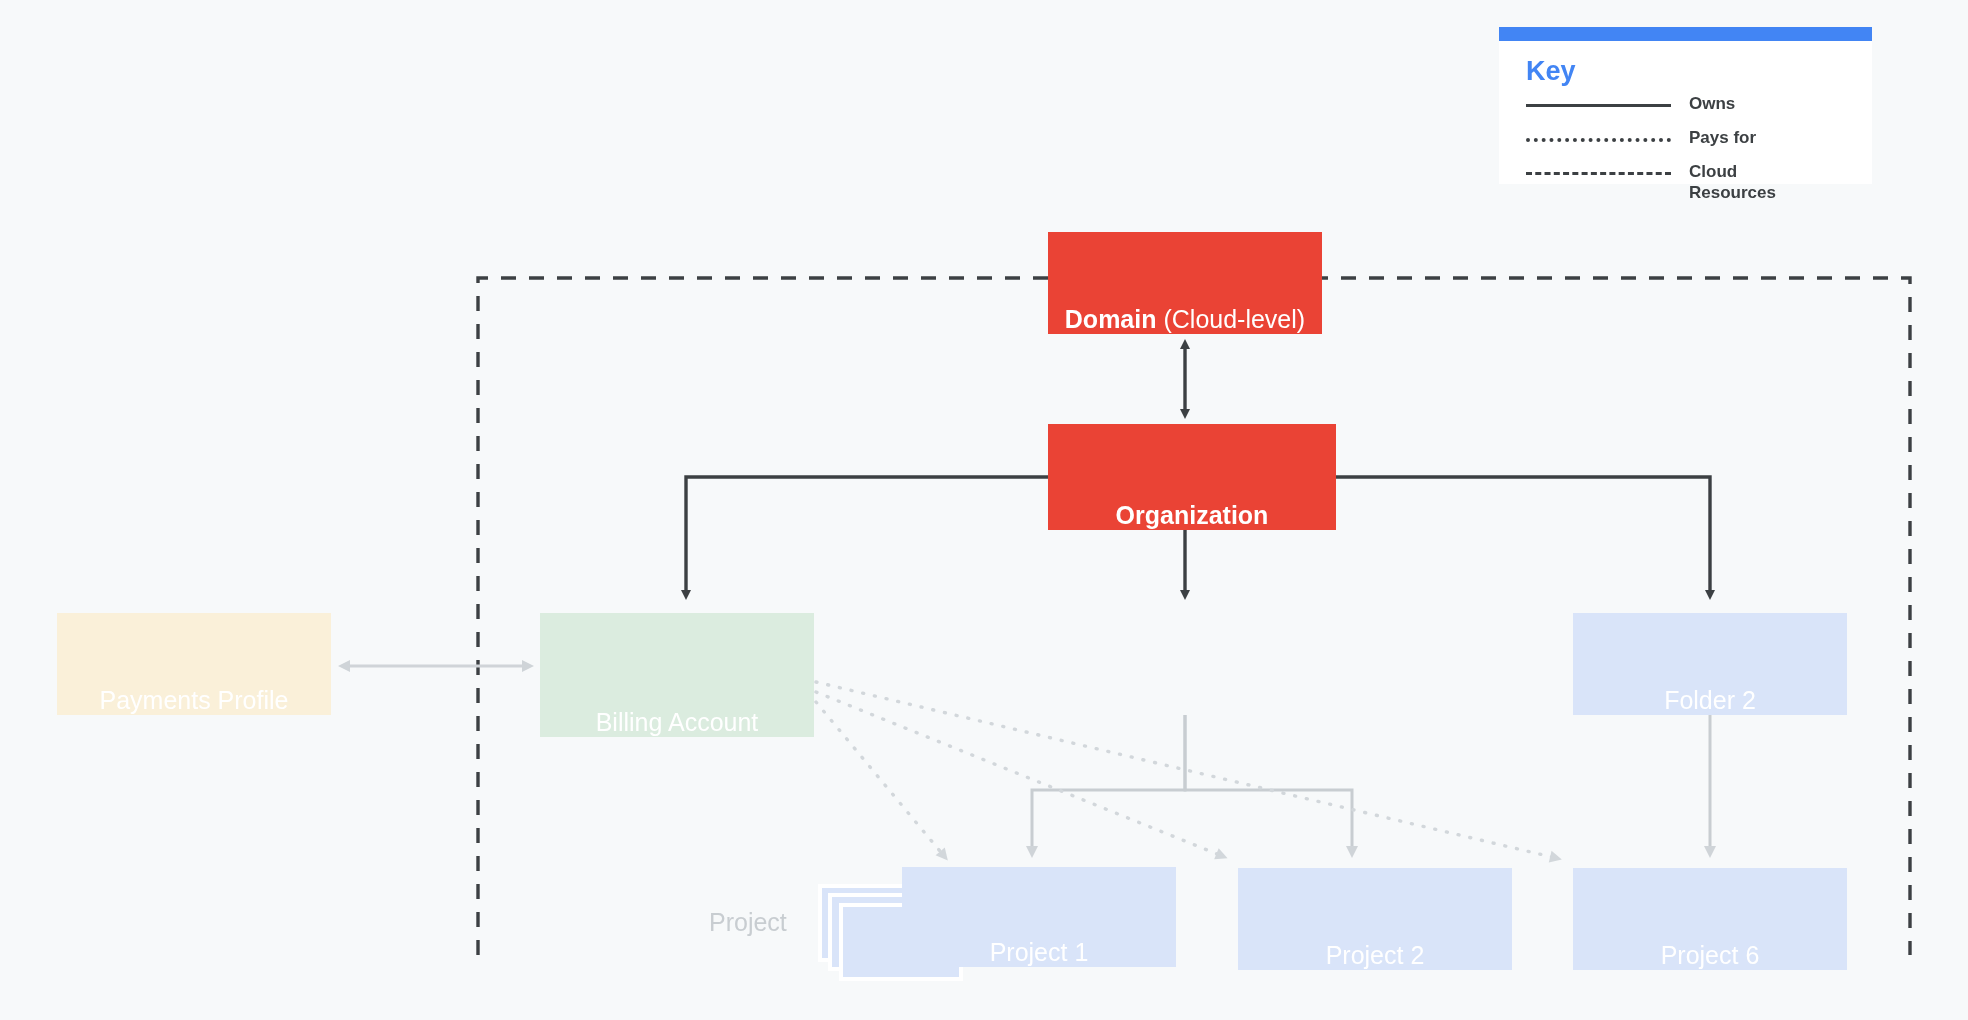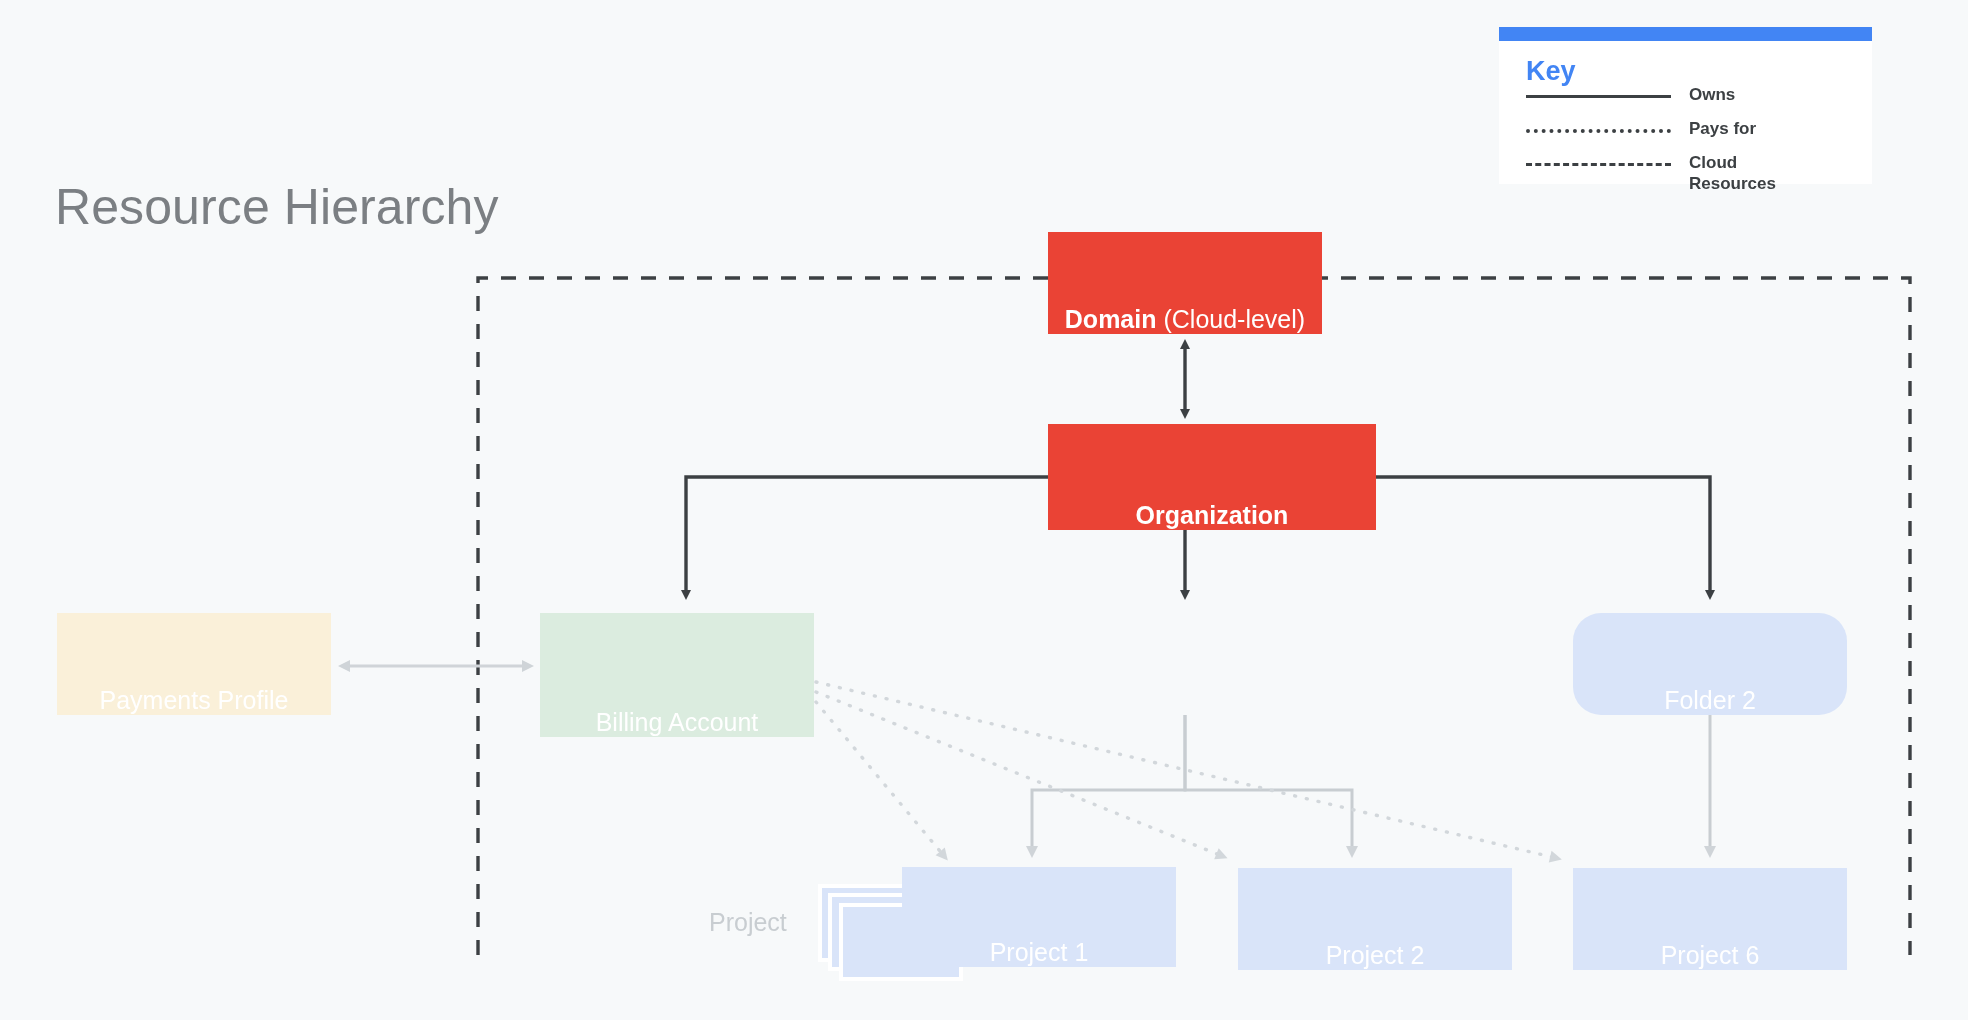--- a/index.html
+++ b/index.html
@@ -57,20 +57,21 @@
     padding: 17px 0 14px 27px;
     position: relative;
     height: 143px;
     box-sizing: border-box;
   }
   .key-title {
     color: #4285f4;
     font-size: 27px;
     font-weight: 700;
     line-height: 1;
+    margin-bottom: 9px;
   }
   .key-row {
     display: flex;
     align-items: flex-start;
     height: 34px;
   }
   .key-row.tall { height: 42px; }
   .key-sample {
     width: 145px;
     flex: 0 0 145px;
@@ -123,25 +124,25 @@
   }
   .node-tan {
     background: #faf0d9;
     color: #ffffff;
     font-size: 25px;
     font-weight: 400;
   }
 
   
   #node-domain       { left: 1048px; top: 232px;  width: 274px; height: 102px; }
-  #node-organization { left: 1048px; top: 424px;  width: 328px; height: 106px; }
+  #node-organization { left: 1048px; top: 424px;  width: 288px; height: 106px; }
   #node-payments     { left: 57px;   top: 613px;  width: 274px; height: 102px; }
   #node-billing      { left: 540px;  top: 613px;  width: 274px; height: 124px; }
   #node-folder1      { left: 1048px; top: 613px;  width: 274px; height: 102px; }
-  #node-folder2      { left: 1573px; top: 613px;  width: 274px; height: 102px; border-radius: 28px; }
+  #node-folder2      { left: 1573px; top: 613px;  width: 274px; height: 102px; }
   #node-project1     { left: 902px;  top: 867px;  width: 274px; height: 100px; }
   #node-project2     { left: 1238px; top: 868px;  width: 274px; height: 102px; }
   #node-project3     { left: 1573px; top: 868px;  width: 274px; height: 102px; }
 
   
   .labels-text {
     position: absolute;
     left: 709px;
     top: 908px;
     font-size: 25px;
@@ -164,21 +165,20 @@
   }
   .label-card.c1 { left: 0px;  top: 0px;  }
   .label-card.c2 { left: 10px; top: 9px;  }
   .label-card.c3 { left: 21px; top: 19px; }
 </style>
 </head>
 <body>
 
 <div id="stage">
 
-  <div class="page-title">Resource Hierarchy</div>
 
   <svg id="edges" viewBox="0 0 1968 1020" width="1968" height="1020" xmlns="http://www.w3.org/2000/svg">
     <defs>
       <marker id="ah-dark" markerWidth="12" markerHeight="12" refX="6" refY="6" orient="auto" markerUnits="userSpaceOnUse">
         <path d="M1,1 L11,6 L1,11 z" fill="#3c4043"></path>
       </marker>
       <marker id="ah-dark-start" markerWidth="12" markerHeight="12" refX="6" refY="6" orient="auto-start-reverse" markerUnits="userSpaceOnUse">
         <path d="M1,1 L11,6 L1,11 z" fill="#3c4043"></path>
       </marker>
       <marker id="ah-grey" markerWidth="14" markerHeight="14" refX="7" refY="7" orient="auto" markerUnits="userSpaceOnUse">

